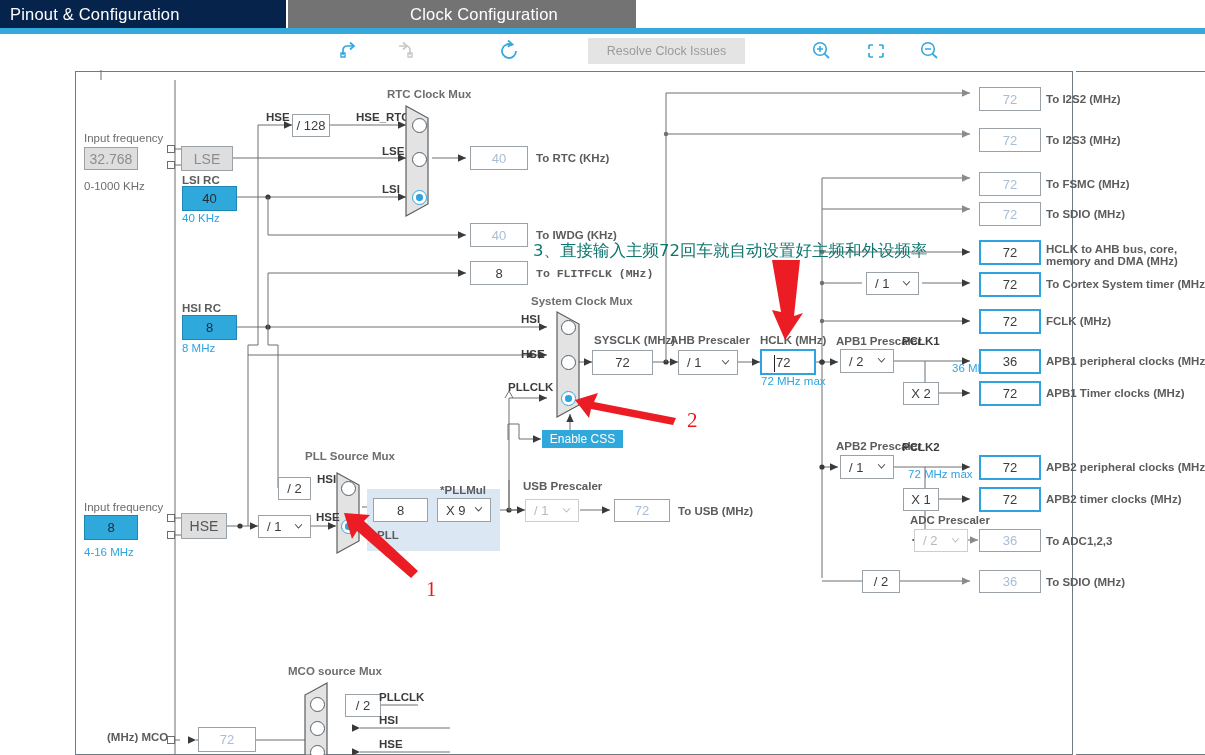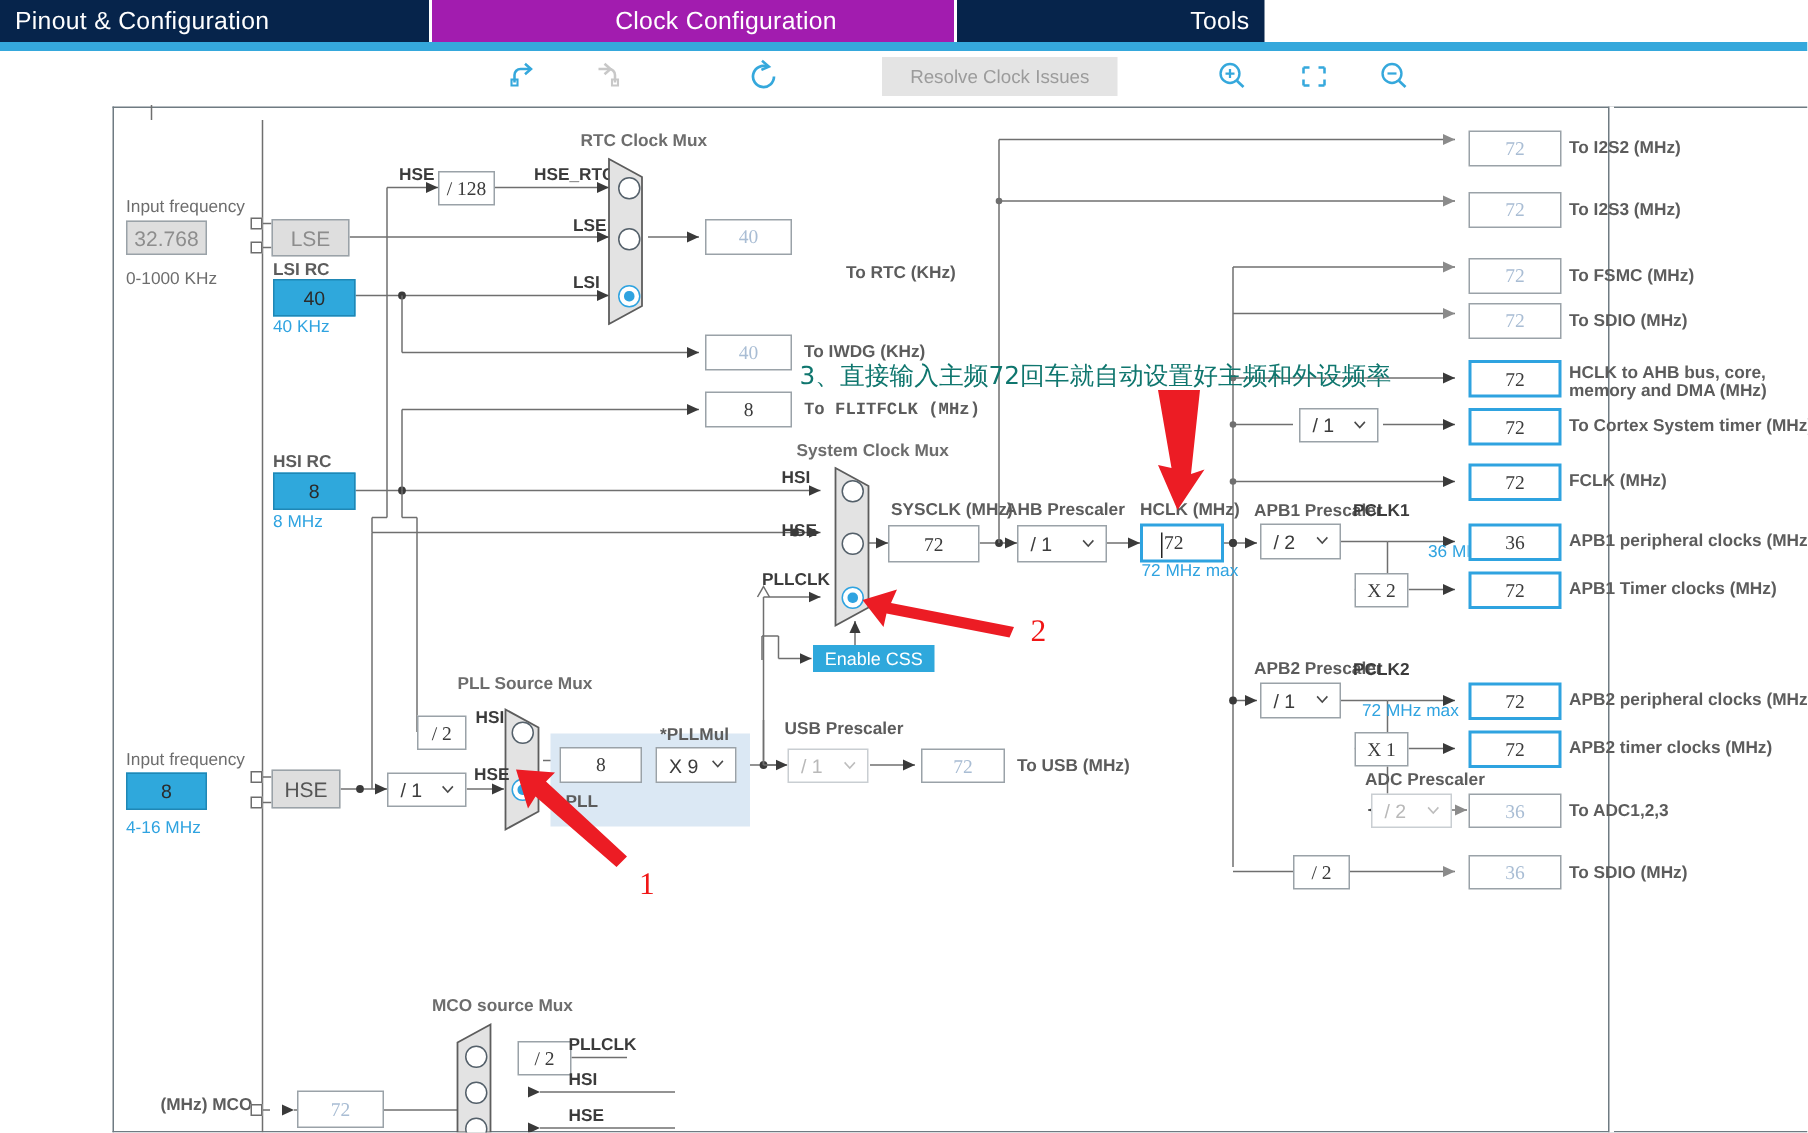--- a/index.html
+++ b/index.html
@@ -13,21 +13,21 @@
   #root { position: relative; width: 1076px; height: 755px; background:#fff; }
 
   
   .tabbar { position:absolute; left:0; top:0; width:1205px; height:28px; display:flex; }
   .tab {
     height:28px; color:#fff; display:flex; align-items:center;
     font-size:16.5px; letter-spacing:.2px;
     border-right:2px solid #ffffff;
   }
   .tab.dark { background:#06244b; }
-  .tab.active { background:#a21caf; justify-content:center;padding-left:44px; }
+  .tab.active { background:#737373; justify-content:center;padding-left:44px; }
   .tab-pinout { width:288px; padding-left:10px; }
   .tab-clock  { width:350px; }
   .tab-proj   { width:360px; justify-content:center; }
   .tab-tools  { width:205px; justify-content:flex-end; padding-right:10px; border-right:none; }
   .tabstrip-under { position:absolute; left:0; top:28px; width:1205px; height:6px; background:#35a8dc; }
 
   
   .toolbar { position:absolute; left:0; top:34px; width:1205px; height:36px; background:#fff; }
   .tb-ico { position:absolute; top:38px; width:28px; height:26px; cursor:pointer; }
   .tb-ico svg { display:block; }
@@ -43,21 +43,21 @@
     position:absolute; left:75px; top:71px; width:1130px; height:684px;
     background:#fff; border:1px solid #6f7b82; border-right:none;
     overflow:hidden;
   }
   .vscroll { position:absolute; right:0; top:71px; width:4px; height:684px; background:#ffffff; border-left:1px solid #6f7b82;}
 
   
   .vbox {
     position:absolute; border:1px solid #9aa2a8; background:#fff;
     display:flex; align-items:center; justify-content:center;
-    font-size:13px; color:#3b3b3b;font-family:Liberation Serif, serif;
+    font-size:13px; color:#3b3b3b;
   }
   .vbox.dim { color:#a9bdd4; }
   .vbox.sel { border:2px solid #2fa3e0; }
   .vbox.caret { justify-content:flex-start; padding-left:14px; position:relative; }
   .vbox.caret::before {
     content:""; position:absolute; left:12px; top:4px; width:1px; height:17px; background:#222;
   }
   .blue-src {
     position:absolute; background:#2fa8dc; border:1px solid #1f87b5;
     display:flex; align-items:center; justify-content:center;
@@ -126,23 +126,20 @@
 <body>
 
 <div id="root">
 
   <div class="tabbar">
     <div class="tab dark tab-pinout">
       <span>Pinout &amp; Configuration</span>
     </div>
     <div class="tab active tab-clock">
       <span>Clock Configuration</span>
-    </div>
-    <div class="tab dark tab-tools">
-      <span>Tools</span>
     </div>
   </div>
   <div class="tabstrip-under"></div>
 
   <div class="toolbar"></div>
 
   <div class="tb-ico" style="left:337px;">
     <svg width="28" height="26" viewBox="0 0 28 26">
       <path d="M17 8 H10 a4 4 0 0 0 -4 4 v5" fill="none" stroke="#35a8dc" stroke-width="1.7"></path>
       <path d="M13 4.5 L17 8 L13 11.5" fill="none" stroke="#35a8dc" stroke-width="1.7"></path>
@@ -368,21 +365,21 @@
   <svg class="mux" style="left:405px; top:105px;" width="30" height="112">
     <polygon points="1,1 23,13 23,99 1,111" fill="#e3e3e3" stroke="#5d5d5d" stroke-width="1.2"></polygon>
   </svg>
   <div class="radio" style="left:412px; top:118px;"></div>
   <div class="radio" style="left:412px; top:152px;"></div>
   <div class="radio on" style="left:412px; top:190px;"></div>
   <div class="lbl sig" style="left:382px; top:145px;">LSE</div>
   <div class="lbl sig" style="left:382px; top:183px;">LSI</div>
 
   <div class="vbox dim" style="left:470px; top:146px; width:58px; height:24px;">40</div>
-  <div class="lbl b" style="left:564px; top:152px;margin-top:24px;">To RTC (KHz)</div>
+  <div class="lbl b" style="left:536px; top:152px;">To RTC (KHz)</div>
 
   <div class="vbox dim" style="left:470px; top:223px; width:58px; height:24px;">40</div>
   <div class="lbl b" style="left:536px; top:229px;">To IWDG (KHz)</div>
 
   <div class="vbox" style="left:470px; top:261px; width:58px; height:24px;">8</div>
   <div class="lbl b" style="left:536px; top:267px;font-family:Liberation Mono, monospace;">To FLITFCLK (MHz)</div>
 
   <div class="lbl title" style="left:531px; top:295px;">System Clock Mux</div>
   <svg class="mux" style="left:556px; top:311px;" width="30" height="107">
     <polygon points="1,1 23,13 23,94 1,106" fill="#e3e3e3" stroke="#5d5d5d" stroke-width="1.2"></polygon>

